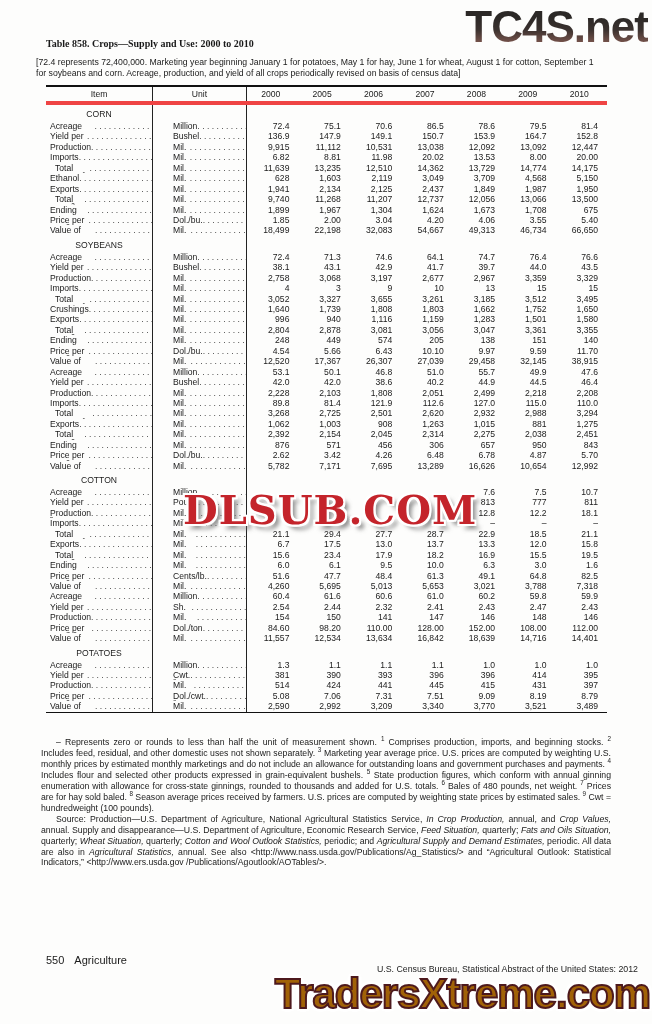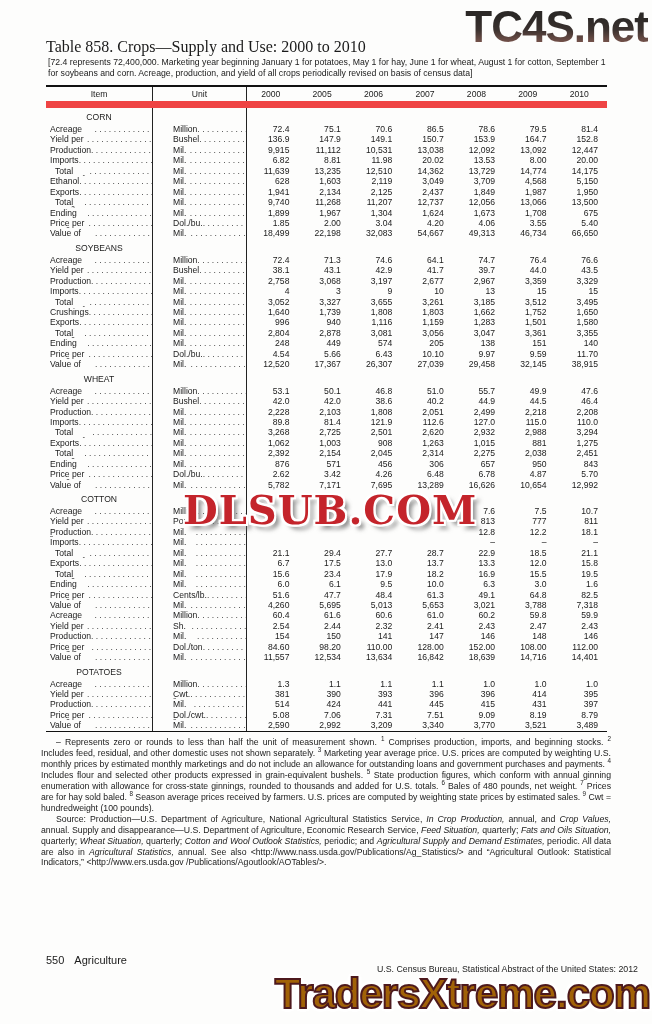--- a/index.html
+++ b/index.html
@@ -4,43 +4,43 @@
 <style>
   html,body{margin:0;padding:0;}
   body{
     width:652px;height:1024px;position:relative;background:#fdfdfc;overflow:hidden;
     font-family:"Liberation Sans",sans-serif;color:#1a1a1a;
     -webkit-font-smoothing:antialiased;
   }
   
   .title{
     position:absolute;left:46px;top:38px;width:560px;
-    font-family:"Liberation Serif",serif;font-weight:normal;font-size:16px;
+    font-family:"Liberation Serif",serif;font-weight:bold;font-size:10px;
   }
   .table-note{
-    position:absolute;left:48px;top:57px;width:563px;
+    position:absolute;left:36px;top:57px;width:563px;
     font-size:8.7px;line-height:11px;
   }
   
   .crops-table{
     position:absolute;left:46px;top:85px;width:561px;
     font-size:8.6px;line-height:10.4px;
     border-top:2px solid #111;border-bottom:1.6px solid #111;
   }
   .trow{display:grid;grid-template-columns:106px 95px repeat(7,1fr);}
   .trow .c-item{padding-left:4px;display:flex;overflow:hidden;}
   .trow .c-item.indent{padding-left:9px;}
   .trow .c-unit{
     border-left:1px solid #222;border-right:1px solid #222;
     padding-left:20px;display:flex;overflow:hidden;
   }
   .dots{flex:1 1 auto;overflow:hidden;white-space:nowrap;color:#444;}
   .dots::after{content:" .\00a0.\00a0.\00a0.\00a0.\00a0.\00a0.\00a0.\00a0.\00a0.\00a0.\00a0.\00a0.\00a0.\00a0.\00a0.\00a0.\00a0.\00a0.\00a0.";}
   .c-val{text-align:right;padding-right:9px;white-space:nowrap;}
-  .head-row{height:14px;line-height:14px;border-bottom:7px solid #ef4444;}
+  .head-row{height:14px;line-height:14px;border-bottom:4px solid #ef4444;}
   .head-row .c-item,.head-row .c-unit{justify-content:center;padding-left:0;}
   .head-row .c-val{text-align:center;padding-right:4px;}
   .sec-row{height:16px;line-height:19px;}
   .sec-row .c-item{justify-content:center;padding-left:0;}
   .data-row{height:10.45px;}
   sup{font-size:6.3px;line-height:0;vertical-align:super;letter-spacing:0;}
   
   .notes{
     position:absolute;left:41px;top:737px;width:570px;
     font-size:8.7px;line-height:10.95px;text-align:justify;
@@ -491,31 +491,20 @@
           <span class="dots"></span>
         </div>
         <div class="c-val">12,520</div>
         <div class="c-val">17,367</div>
         <div class="c-val">26,307</div>
         <div class="c-val">27,039</div>
         <div class="c-val">29,458</div>
         <div class="c-val">32,145</div>
         <div class="c-val">38,915</div>
       </div>
-      <div class="trow sec-row">
-        <div class="c-item">WHEAT</div>
-        <div class="c-unit"></div>
-        <div class="c-val"></div>
-        <div class="c-val"></div>
-        <div class="c-val"></div>
-        <div class="c-val"></div>
-        <div class="c-val"></div>
-        <div class="c-val"></div>
-        <div class="c-val"></div>
-      </div>
       <div class="trow data-row">
         <div class="c-item">
           <span>Acreage harvested</span>
           <span class="dots"></span>
         </div>
         <div class="c-unit">
           <span>Million</span>
           <span class="dots"></span>
         </div>
         <div class="c-val">53.1</div>

